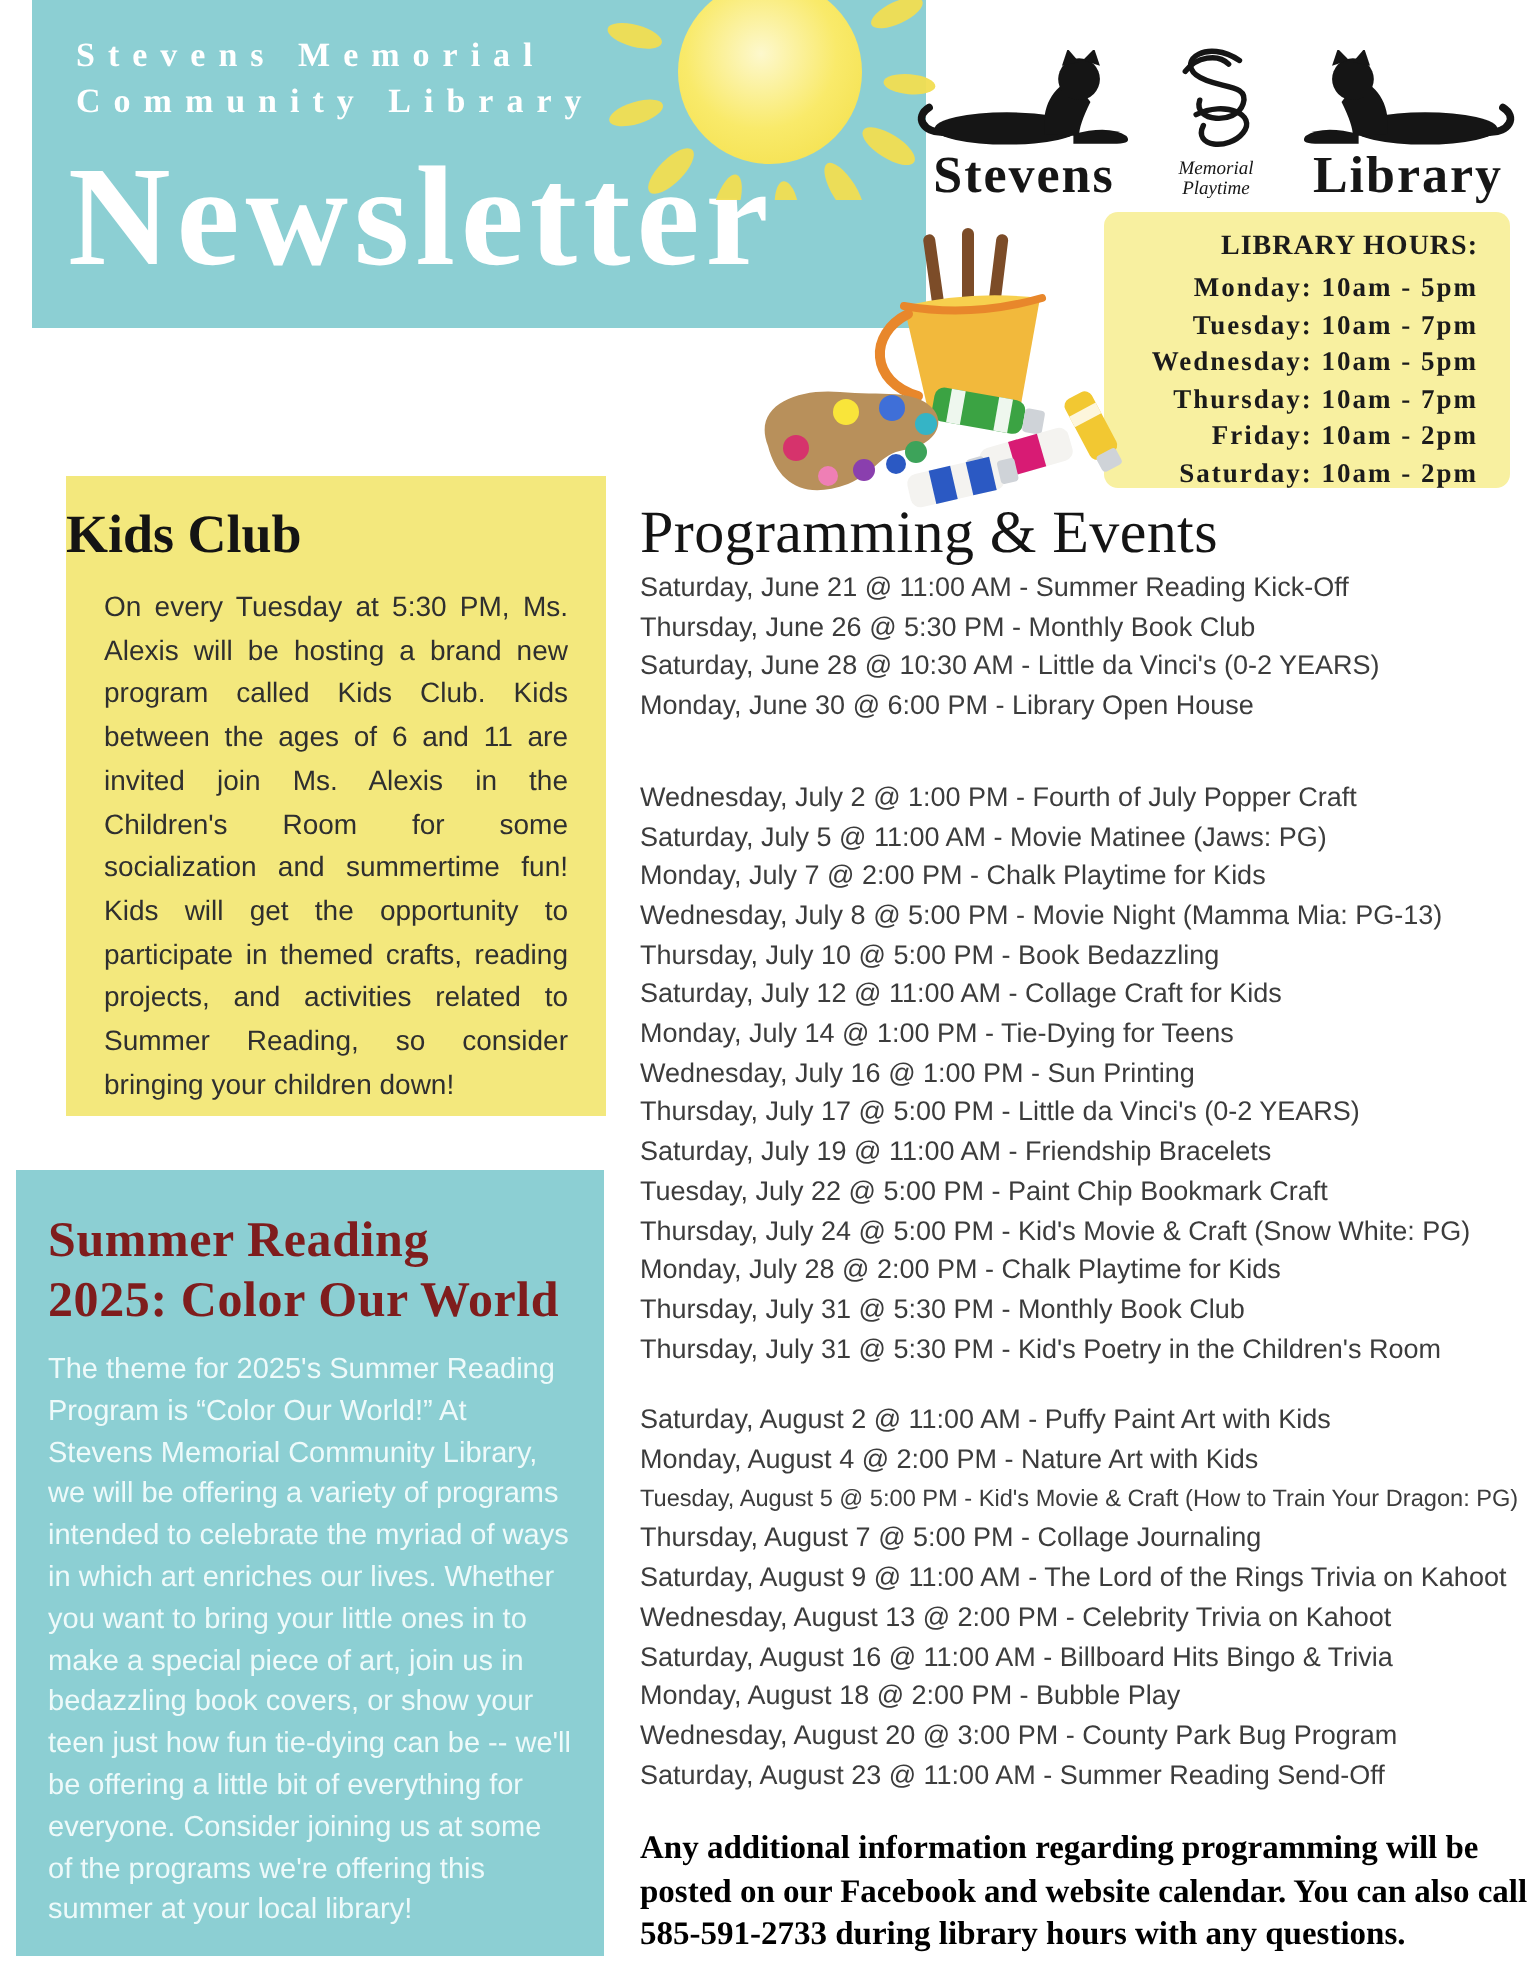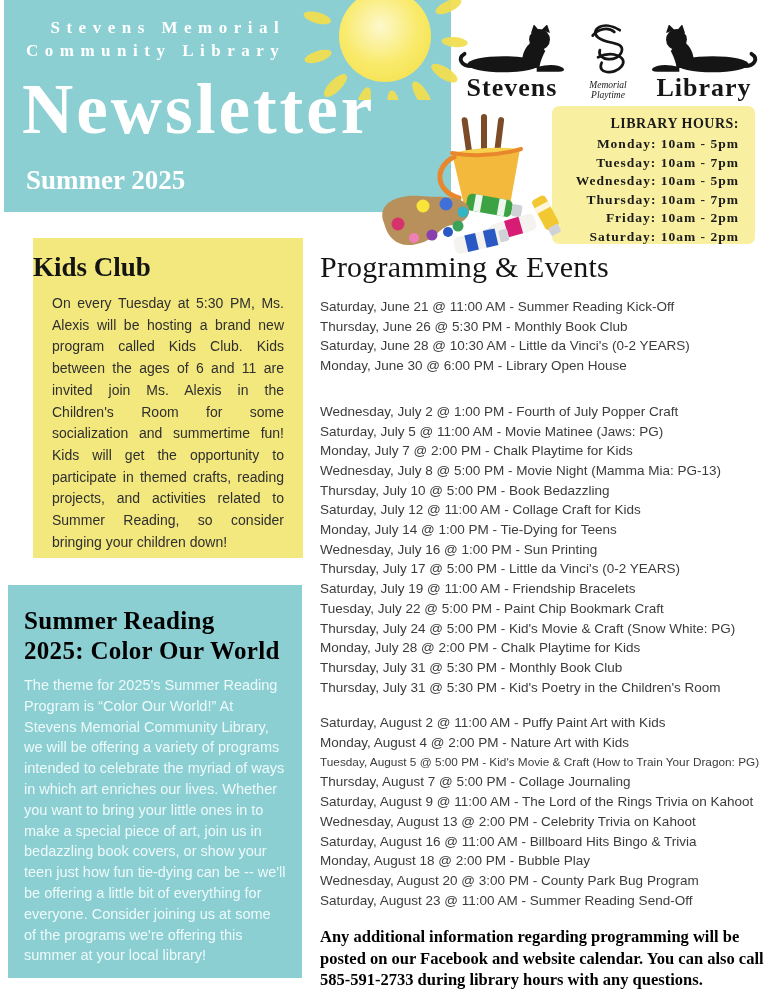--- a/index.html
+++ b/index.html
@@ -11,22 +11,22 @@
     --white:#ffffff;
   }
   html,body{margin:0;padding:0;background:#e9e9e9;}
   .page{
     position:relative;width:768px;height:994px;margin:0 auto;
     background:#ffffff;overflow:hidden;
     font-family:"Liberation Sans",sans-serif;
   }
   
   .masthead{
-    position:absolute;left:4px;top:0;width:447px;height:212px;
-    background:var(--teal);color:#fff;text-align:right;
+    position:absolute;left:16px;top:0;width:447px;height:164px;
+    background:var(--teal);color:#fff;
   }
   .lib-name{
     position:absolute;left:22px;top:16px;
     font-family:"Liberation Serif",serif;font-weight:bold;
     font-size:17px;line-height:23px;letter-spacing:6.5px;
   }
   .nl-title{
     position:absolute;left:18px;top:74px;margin:0;
     font-family:"Liberation Serif",serif;font-weight:bold;
     font-size:71px;line-height:1;letter-spacing:3px;
@@ -82,36 +82,36 @@
   .kids p{
     margin:10px 19px 0 19px;text-align:justify;color:#2f2f2f;
     font-size:14px;line-height:21.7px;
   }
   
   .reading{
     position:absolute;left:8px;top:585px;width:294px;height:393px;
     background:var(--teal);box-sizing:border-box;padding:21px 16px 0 16px;
   }
   .reading h2{
-    margin:0;color:#000000;
+    margin:0;color:#7f1d1d;
     font-family:"Liberation Serif",serif;font-weight:bold;
     font-size:25px;line-height:30px;letter-spacing:0.3px;
   }
   .reading p{
     margin:9px 0 0 0;color:#eefafa;
     font-size:14.5px;line-height:20.8px;
   }
   
   .programming{position:absolute;left:320px;top:250px;width:448px;}
   .programming h2{
     margin:0;color:#141414;
     font-family:"Liberation Serif",serif;font-weight:normal;
     font-size:30px;letter-spacing:0.2px;
   }
-  .events{margin-top:13px;}
+  .events{}
   .event-group{margin-bottom:16px;}
   .event-group:first-child{margin-bottom:26px;}
   .event-row{
     font-size:13.5px;line-height:19.7px;color:var(--body-gray);
     white-space:nowrap;
   }
   .event-row.small{font-size:11.8px;}
   .note{
     margin:4px 0 0 0;width:452px;color:#000;
     font-family:"Liberation Serif",serif;font-weight:bold;

